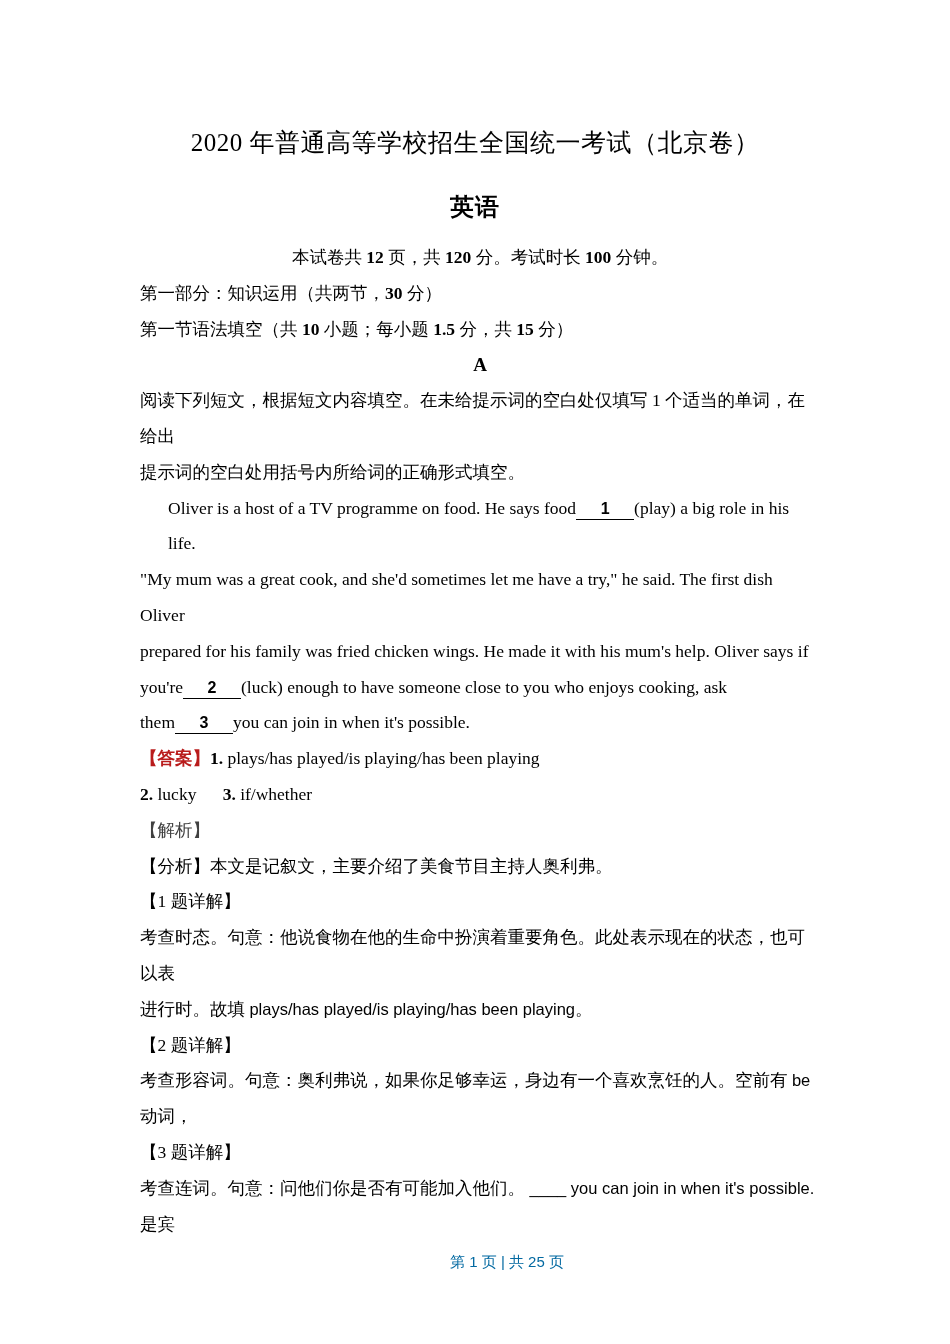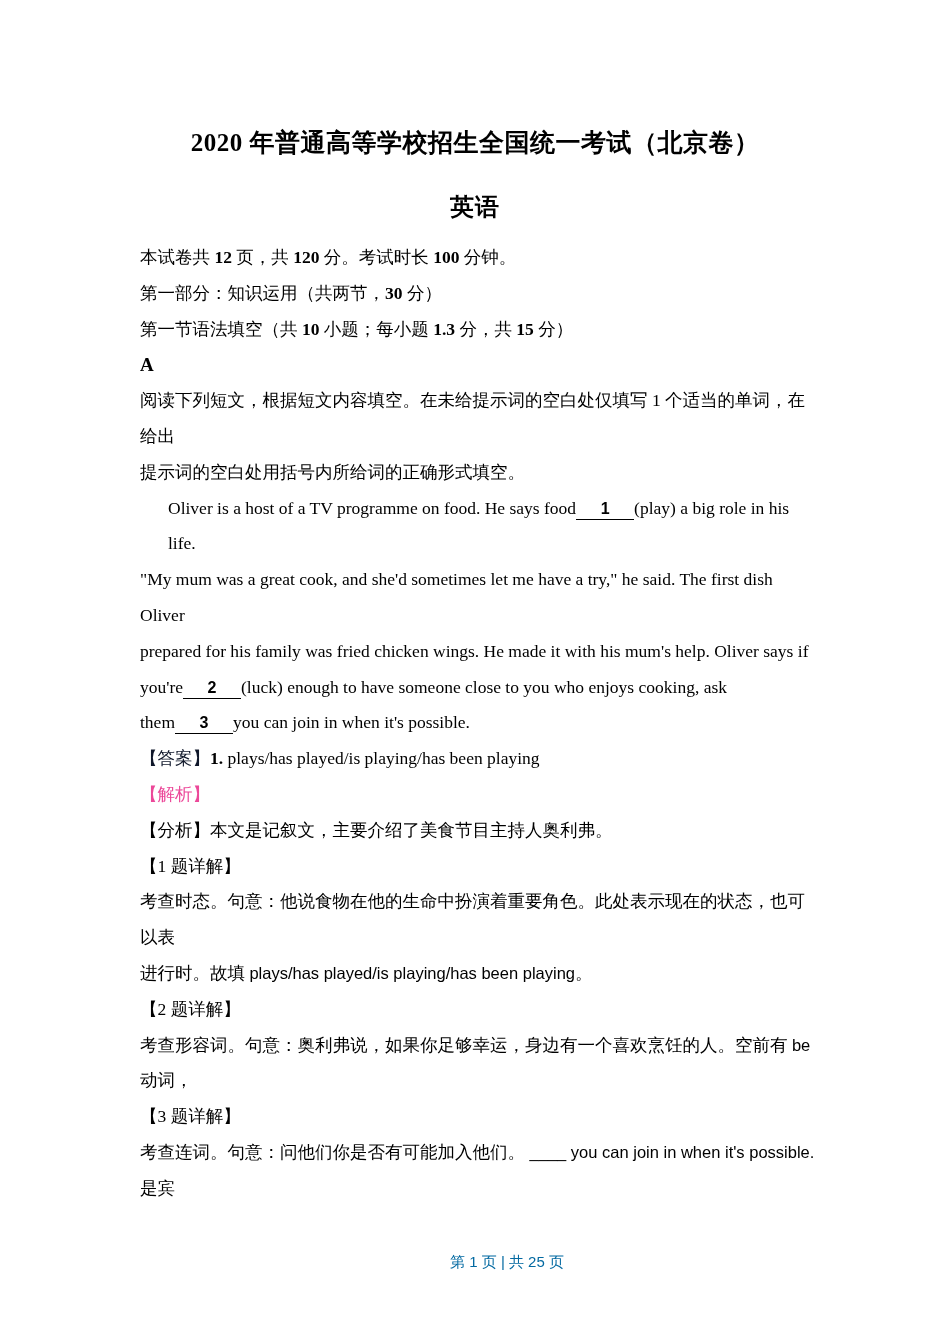--- a/index.html
+++ b/index.html
@@ -9,21 +9,21 @@
     height: 1344px;
     background: #ffffff;
     overflow: hidden;
     font-family: "Liberation Serif", "DejaVu Serif", serif;
     color: #000000;
   }
   .doc-title {
     position: absolute;
     top: 127px; left: 0; width: 100%;
     text-align: center;
-    font-size: 25px; font-weight: bold;
+    font-size: 25px; font-weight: normal;
     line-height: 32px;
     letter-spacing: 0.5px;
   }
   .doc-subject {
     position: absolute;
     top: 191px; left: 0; width: 100%;
     text-align: center;
     font-size: 24px; font-weight: bold;
     line-height: 32px;
     letter-spacing: 1px;
@@ -31,21 +31,21 @@
   .doc-body {
     position: absolute;
     top: 240px; left: 140px; width: 680px;
   }
   .line {
     font-size: 17.5px;
     line-height: 35.8px;
     white-space: pre-wrap;
     text-align: left;
   }
-  .line.c { }
+  .line.c { text-align: center; }
   .line.section { font-weight: bold; font-size: 19px; }
   .line.indent { padding-left: 28px; }
   .seg-n { }
   .seg-b { font-weight: bold; }
   .seg-blue { font-weight: normal; }
   .seg-sans {
     font-family: "Liberation Sans", "DejaVu Sans", sans-serif;
     font-size: 16.5px;
   }
   .seg-blank {
@@ -69,31 +69,32 @@
 </style>
 </head>
 <body>
 
 <div class="page" style="background: rgb(255, 255, 255); color: rgb(0, 0, 0);">
   <div class="doc-title">2020 年普通高等学校招生全国统一考试（北京卷）</div>
   <div class="doc-subject">英语</div>
   <div class="doc-body">
       <div class="line c "><span class="seg-n">本试卷共 </span><span class="seg-b">12</span><span class="seg-n"> 页，共 </span><span class="seg-b">120</span><span class="seg-n"> 分。考试时长 </span><span class="seg-b">100</span><span class="seg-n"> 分钟。</span></div>
       <div class="line "><span class="seg-n">第一部分：知识运用（共两节，</span><span class="seg-b">30</span><span class="seg-n"> 分）</span></div>
-      <div class="line "><span class="seg-n">第一节语法填空（共 </span><span class="seg-b">10</span><span class="seg-n"> 小题；每小题 </span><span class="seg-b">1.3</span><span class="seg-n"> 分，共 </span><span class="seg-b">15</span><span class="seg-n"> 分）</span></div>
+      <div class="line "><span class="seg-n">第一节语法填空（共 </span><span class="seg-b">10</span><span class="seg-n"> 小题；每小题 </span><span class="seg-b">1.5</span><span class="seg-n"> 分，共 </span><span class="seg-b">15</span><span class="seg-n"> 分）</span></div>
       <div class="line c section"><span class="seg-b">A</span></div>
       <div class="line "><span class="seg-n">阅读下列短文，根据短文内容填空。在未给提示词的空白处仅填写 1 个适当的单词，在给出</span></div>
       <div class="line "><span class="seg-n">提示词的空白处用括号内所给词的正确形式填空。</span></div>
       <div class="line indent"><span class="seg-n">Oliver is a host of a TV programme on food. He says food</span><span class="seg-blank">1</span><span class="seg-n">(play) a big role in his life.</span></div>
       <div class="line "><span class="seg-n">"My mum was a great cook, and she'd sometimes let me have a try," he said. The first dish Oliver</span></div>
       <div class="line "><span class="seg-n">prepared for his family was fried chicken wings. He made it with his mum's help. Oliver says if</span></div>
       <div class="line "><span class="seg-n">you're</span><span class="seg-blank">2</span><span class="seg-n">(luck) enough to have someone close to you who enjoys cooking, ask</span></div>
       <div class="line "><span class="seg-n">them</span><span class="seg-blank">3</span><span class="seg-n">you can join in when it's possible.</span></div>
-      <div class="line "><span class="seg-blue" style="color: #0f172a;">【答案】</span><span class="seg-b">1. </span><span class="seg-n">plays/has played/is playing/has been playing</span></div>
-      <div class="line "><span class="seg-blue" style="color: #ec4899;">【解析】</span></div>
+      <div class="line "><span class="seg-blue" style="color: #b91c1c; font-weight: bold;">【答案】</span><span class="seg-b">1. </span><span class="seg-n">plays/has played/is playing/has been playing</span></div>
+      <div class="line "><span class="seg-b">2. </span><span class="seg-n">lucky</span><span class="seg-n">      </span><span class="seg-b">3. </span><span class="seg-n">if/whether</span></div>
+      <div class="line "><span class="seg-blue" style="color: #404040;">【解析】</span></div>
       <div class="line "><span class="seg-n">【分析】本文是记叙文，主要介绍了美食节目主持人奥利弗。</span></div>
       <div class="line "><span class="seg-n">【1 题详解】</span></div>
       <div class="line "><span class="seg-n">考查时态。句意：他说食物在他的生命中扮演着重要角色。此处表示现在的状态，也可以表</span></div>
       <div class="line "><span class="seg-n">进行时。故填 </span><span class="seg-sans">plays/has played/is playing/has been playing</span><span class="seg-n">。</span></div>
       <div class="line "><span class="seg-n">【2 题详解】</span></div>
       <div class="line "><span class="seg-n">考查形容词。句意：奥利弗说，如果你足够幸运，身边有一个喜欢烹饪的人。空前有 </span><span class="seg-sans">be</span><span class="seg-n"> 动词，</span></div>
       <div class="line "><span class="seg-n">【3 题详解】</span></div>
       <div class="line "><span class="seg-n">考查连词。句意：问他们你是否有可能加入他们。</span><span class="seg-sans"> ____ you can join in when it's possible. </span><span class="seg-n">是宾</span></div>
     </div>
   <div class="doc-footer" style="color: #0369a1; padding-left: 32px;">第 1 页 | 共 25 页</div>

